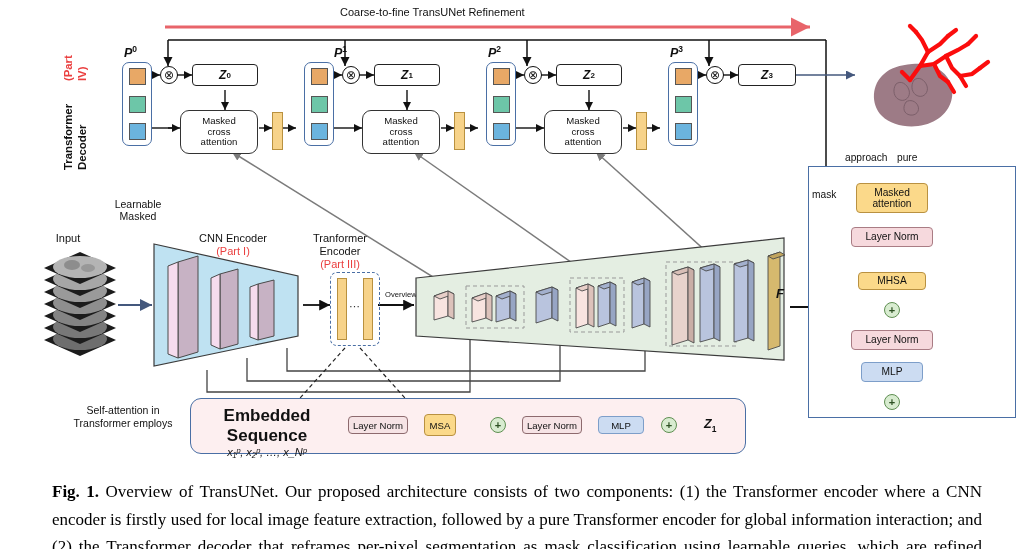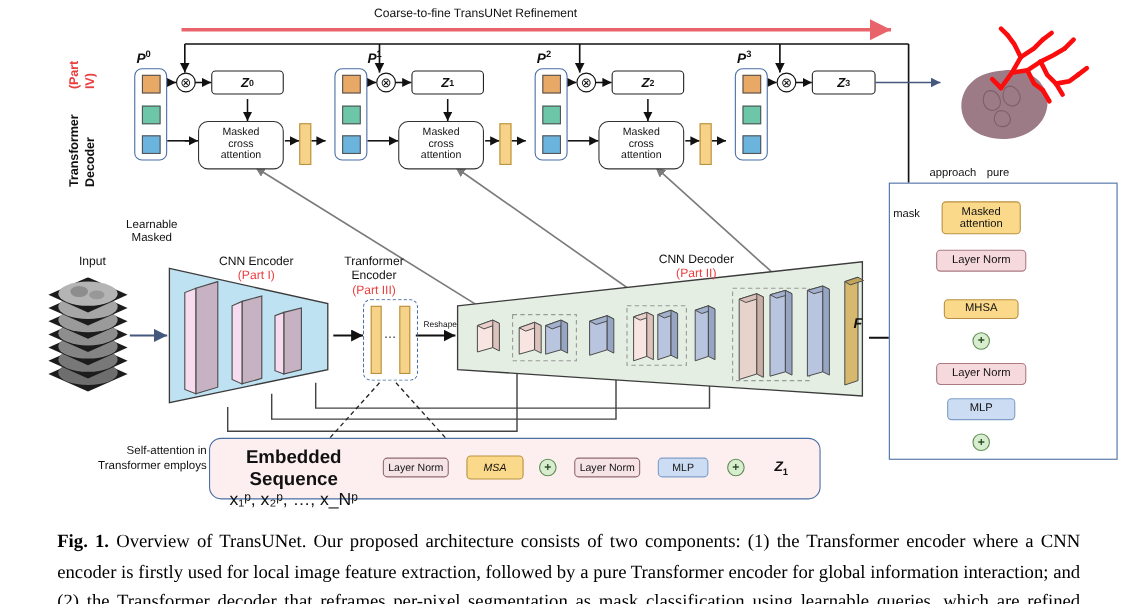--- a/index.html
+++ b/index.html
@@ -57,23 +57,23 @@
     width:16px;height:16px;border-radius:50%;background:#d8ecd0;border:1.2px solid #5f8f52;
     font-size:11px;line-height:14px;text-align:center;color:#2c5022;font-weight:700;
   }
   .ilabel{font-size:10.2px;}
 
   
   .sastrip{border:1.5px solid #4a6fa5;border-radius:11px;background:#fdeff0;}
   .sabox{border:1.2px solid #8d6a6e;border-radius:4px;background:#f6e3e5;font-size:9.6px;}
   .sabox.msa{background:#fbd98a;border-color:#b99141;font-weight:400;}
   .sabox.mlp{background:#ccdcf2;border-color:#7d9ec9;}
-  .saleft{font-size:10.5px;line-height:1.25;text-align:right;}
+  .saleft{font-size:10.5px;line-height:1.25;text-align:center;}
   .emb{font-size:17px;font-weight:700;}
-  .embx{font-size:16px;}
+  .embx{font-size:11px;font-style:italic;}
   .z1{font-size:12.5px;font-style:italic;font-weight:700;}
   .z1 sub{font-size:8.5px;font-style:normal;}
 
   
   #cap{
     position:absolute;left:52px;top:478px;width:930px;
     font-family:"Liberation Serif",serif;font-size:17px;line-height:1.62;
     text-align:justify;color:#000;
   }
   #cap b{font-weight:700;}
@@ -321,21 +321,21 @@
     <div>Masked</div>
     <div>attention</div>
   </div>
   <div class="abs ibox pink ctr" style="left:851px;top:227px;width:82px;height:20px;">Layer Norm</div>
   <div class="abs ibox yellow ctr" style="left:858px;top:272px;width:68px;height:18px;">MHSA</div>
   <div class="abs plusnode" style="left:884px;top:302px;">+</div>
   <div class="abs ibox pink ctr" style="left:851px;top:330px;width:82px;height:20px;">Layer Norm</div>
   <div class="abs ibox blue ctr" style="left:861px;top:362px;width:62px;height:20px;">MLP</div>
   <div class="abs plusnode" style="left:884px;top:394px;">+</div>
 
-  <div class="abs secname" style="left:50px;top:232px;width:68px;">Input</div>
+  <div class="abs secname" style="left:34px;top:232px;width:68px;">Input</div>
 
   <svg class="abs" style="left:38px;top:252px;width:84px;height:108px;" viewBox="0 0 84 108">
     <g>
       <g transform="translate(0,72)">
           <polygon points="6,16 42,0 78,16 42,32" fill="#1c1c1c"></polygon>
           <ellipse cx="42" cy="15" rx="27" ry="11" fill="#6e6e6e"></ellipse>
         </g>
       <g transform="translate(0,60)">
           <polygon points="6,16 42,0 78,16 42,32" fill="#1c1c1c"></polygon>
           <ellipse cx="42" cy="15" rx="27" ry="11" fill="#787878"></ellipse>
@@ -383,21 +383,21 @@
 
   <div class="abs secname" style="left:302px;top:232px;width:76px;">
     <div>Tranformer</div>
     <div>Encoder</div>
     <div class="red">(Part III)</div>
   </div>
   <div class="abs" style="left:330px;top:272px;width:50px;height:74px;border:1.4px dashed #4a6fa5;border-radius:7px;"></div>
   <div class="abs ybar" style="left:337px;top:278px;width:10px;height:62px;"></div>
   <div class="abs ybar" style="left:363px;top:278px;width:10px;height:62px;"></div>
   <div class="abs" style="left:349px;top:300px;font-size:11px;color:#333;">⋯</div>
-  <div class="abs" style="left:385px;top:290px;font-size:7.6px;">Reshape</div>
+  <div class="abs" style="left:385px;top:290px;font-size:7.6px;">Overview</div>
 
   <svg class="abs" style="left:412px;top:228px;width:386px;height:142px;" viewBox="0 0 386 142">
     <polygon points="4,50 372,10 372,132 4,108" fill="#e4eee2" stroke="#3b3b3b" stroke-width="1.2"></polygon>
     <g stroke="#4a4a4a" stroke-width="0.9">
 
       <polygon points="22,68 36,63 36,88 22,92" fill="#f8e4e0"></polygon>
       <polygon points="22,68 36,63 42,66 28,71" fill="#e8cfc9"></polygon>
       <polygon points="36,63 42,66 42,91 36,88" fill="#dcc2bb"></polygon>
 
       <rect x="54" y="58" width="58" height="42" fill="none" stroke="#999" stroke-width="1" stroke-dasharray="4,3"></rect>
@@ -433,37 +433,33 @@
       <polygon points="302,36 308,39 308,113 302,110" fill="#97a5c4"></polygon>
 
       <polygon points="322,36 336,32 336,110 322,114" fill="#b9c4de"></polygon>
       <polygon points="322,36 336,32 342,35 328,39" fill="#a3b0cd"></polygon>
       <polygon points="336,32 342,35 342,113 336,110" fill="#97a5c4"></polygon>
 
       <polygon points="356,28 368,24 368,118 356,122" fill="#d6b96e"></polygon>
       <polygon points="356,28 368,24 373,27 361,31" fill="#c0a45c"></polygon>
     </g>
   </svg>
-  <div class="abs secname" style="left:578px;top:230px;width:110px;">
-    <div>CNN Decoder</div>
-    <div class="red">(Part II)</div>
-  </div>
   <div class="abs" style="left:776px;top:286px;font-size:13px;font-style:italic;font-weight:700;">F</div>
 
   <div class="abs saleft" style="left:58px;top:404px;width:130px;">
     <div>Self-attention in</div>
     <div>Transformer employs</div>
   </div>
   <div class="abs sastrip" style="left:190px;top:398px;width:556px;height:56px;"></div>
   <div class="abs ctr" style="left:204px;top:406px;width:126px;flex-direction:column;">
     <div class="emb">Embedded Sequence</div>
     <div class="embx">x₁ᵖ, x₂ᵖ, …, x_Nᵖ</div>
   </div>
   <div class="abs sabox ctr" style="left:348px;top:416px;width:60px;height:18px;">Layer Norm</div>
-  <div class="abs sabox msa ctr" style="left:424px;top:414px;width:52px;height:22px;font-style:italic;">MSA</div>
+  <div class="abs sabox msa ctr" style="left:424px;top:414px;width:32px;height:22px;">MSA</div>
   <div class="abs plusnode" style="left:490px;top:417px;">+</div>
   <div class="abs sabox ctr" style="left:522px;top:416px;width:60px;height:18px;">Layer Norm</div>
   <div class="abs sabox mlp ctr" style="left:598px;top:416px;width:46px;height:18px;">MLP</div>
   <div class="abs plusnode" style="left:661px;top:417px;">+</div>
   <div class="abs z1" style="left:704px;top:417px;">
     <span>Z</span><sub>1</sub>
   </div>
 
   <div id="cap">
     <b>Fig. 1.</b>

